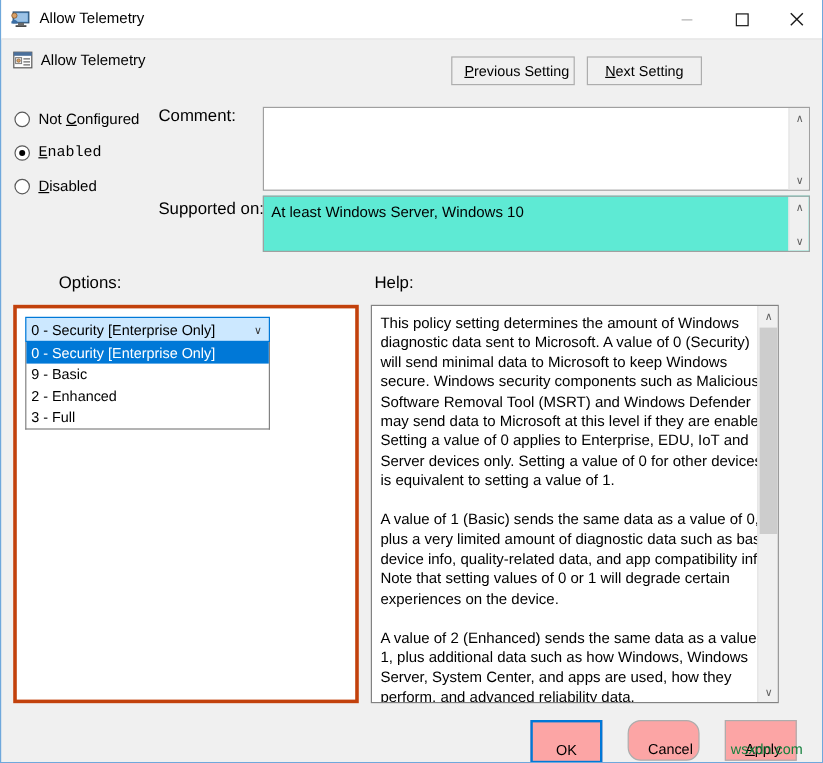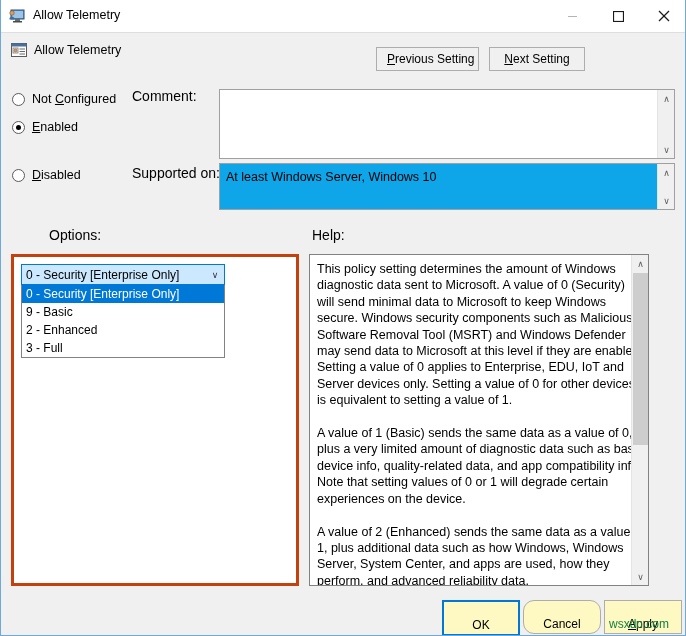--- a/index.html
+++ b/index.html
@@ -89,22 +89,22 @@
 
   
   .radio-row {
     position: absolute;
     left: 11px;
     display: flex;
     align-items: center;
     height: 18px;
   }
   #radio-notconfigured { top: 90px; }
-  #radio-enabled { top: 118px; }
-  #radio-disabled { top: 146px; margin-top: 20px; }
+  #radio-enabled { top: 118px; font-family: Liberation Mono, monospace; }
+  #radio-disabled { top: 146px; }
 
   .radio-mark {
     width: 13px; height: 13px;
     border-radius: 50%;
     border: 1px solid #5a5a5a;
     background: #ffffff;
     display: inline-block;
     position: relative;
     flex: 0 0 auto;
   }
@@ -142,21 +142,21 @@
     border: 1px solid #a0a0a0;
     overflow: hidden;
   }
   #comment-box {
     left: 218px; top: 89px;
     width: 456px; height: 70px;
   }
   #supported-box {
     left: 218px; top: 163px;
     width: 456px; height: 47px;
-    background: #0ea5e9;
+    background: #5eead4;
   }
   #supported-text {
     position: absolute;
     left: 6px; top: 6px;
     font-size: 12.5px;
     color: #000000;
     white-space: nowrap;
   }
 
   .sb-vert {
@@ -258,22 +258,22 @@
     font-size: 12.5px;
     line-height: 16.4px;
     color: #000000;
     white-space: pre-wrap;
   }
 
   
   .dlgbtn {
     position: absolute;
     top: 600px;
-    width: 78px; height: 24px;
-    background: #fef9c3;
+    width: 60px; height: 24px;
+    background: #fca5a5;
     border: 1px solid #adadad;
     font-family: "Liberation Sans", sans-serif;
     font-size: 12px;
     color: #000000;
     cursor: default;
     padding: 16px;
   }
   #btn-ok {
     left: 441px;
     border: 2px solid #0078d7;

